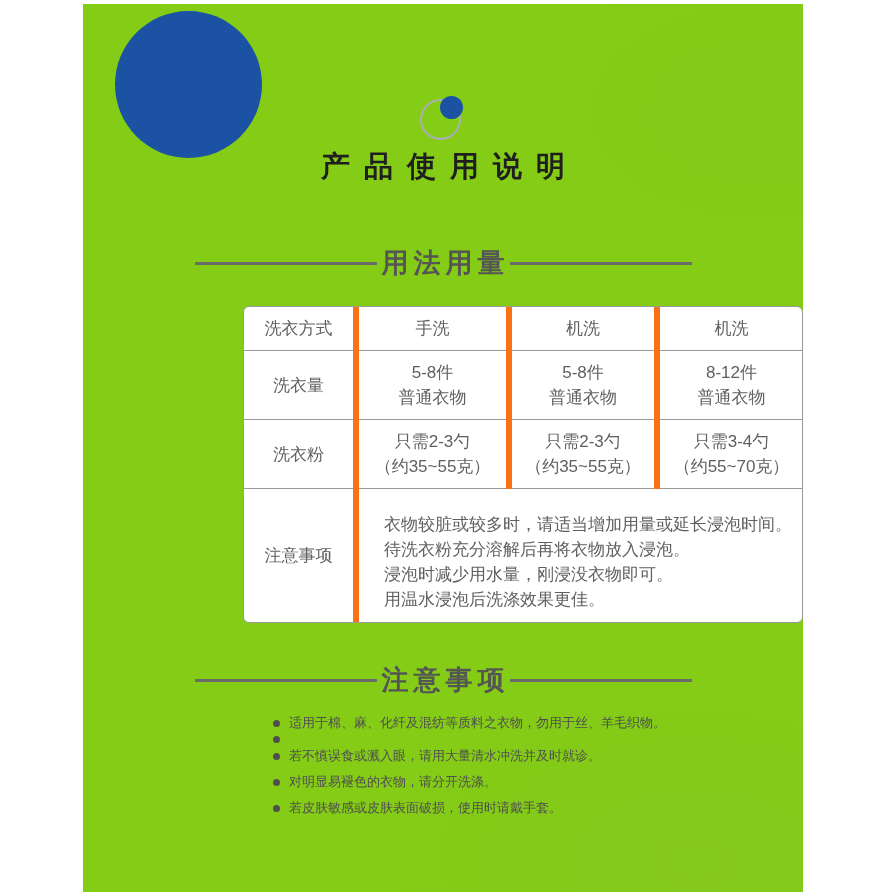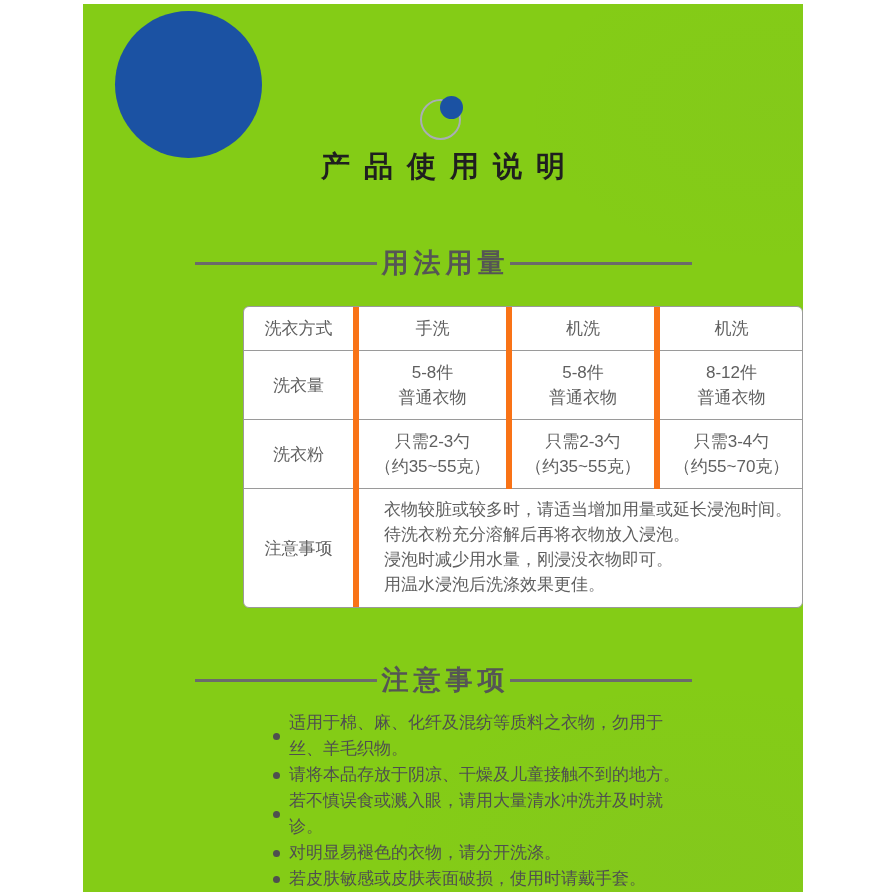--- a/index.html
+++ b/index.html
@@ -78,35 +78,35 @@
     border-top: 1px solid #9a9a9a;
     text-align: center; vertical-align: middle;
     color: #5f5f5f; font-size: 17px; line-height: 25px;
     padding: 8px 4px;
   }
   table.dosage td:first-child { border-left: none; }
   table.dosage tr:first-child td { border-top: none; }
   table.dosage tr.r-header td { padding: 9px 4px; }
   table.dosage tr.r-amount td, table.dosage tr.r-powder td { padding: 9px 4px; }
   table.dosage td.tips-cell {
-    text-align: left; padding: 8px 10px 10px 25px; line-height: 25px;
+    text-align: left; padding: 23px 10px 10px 25px; line-height: 25px;
   }
   .col-label { width: 112px; }
   .col-c2 { width: 153px; }
   .col-c3 { width: 148px; }
   .col-c4 { width: 146px; }
 
   
   .notice-list {
     position: absolute; left: 190px; top: 706px; right: 120px;
     margin: 0; padding: 0; list-style: none;
   }
   .notice-list li {
     display: flex; align-items: center;
-    font-size: 17px; color: #4f4f4f; line-height: 26px;
+    font-size: 13px; color: #4f4f4f; line-height: 26px;
   }
   .notice-list .dot {
     flex: 0 0 auto; width: 7px; height: 7px; border-radius: 50%;
     background: #4f4f4f; margin-right: 9px; align-self: center;
   }
 </style>
 </head>
 <body>
 
 <div class="page">
@@ -192,21 +192,20 @@
     <span class="h-line"></span>
   </div>
 
   <ul class="notice-list">
     <li>
       <span class="dot"></span>
       <span>适用于棉、麻、化纤及混纺等质料之衣物，勿用于丝、羊毛织物。</span>
     </li>
     <li>
       <span class="dot"></span>
-      <span>请将本品存放于阴凉、干燥及儿童接触不到的地方。</span>
     </li>
     <li>
       <span class="dot"></span>
       <span>若不慎误食或溅入眼，请用大量清水冲洗并及时就诊。</span>
     </li>
     <li>
       <span class="dot"></span>
       <span>对明显易褪色的衣物，请分开洗涤。</span>
     </li>
     <li>

